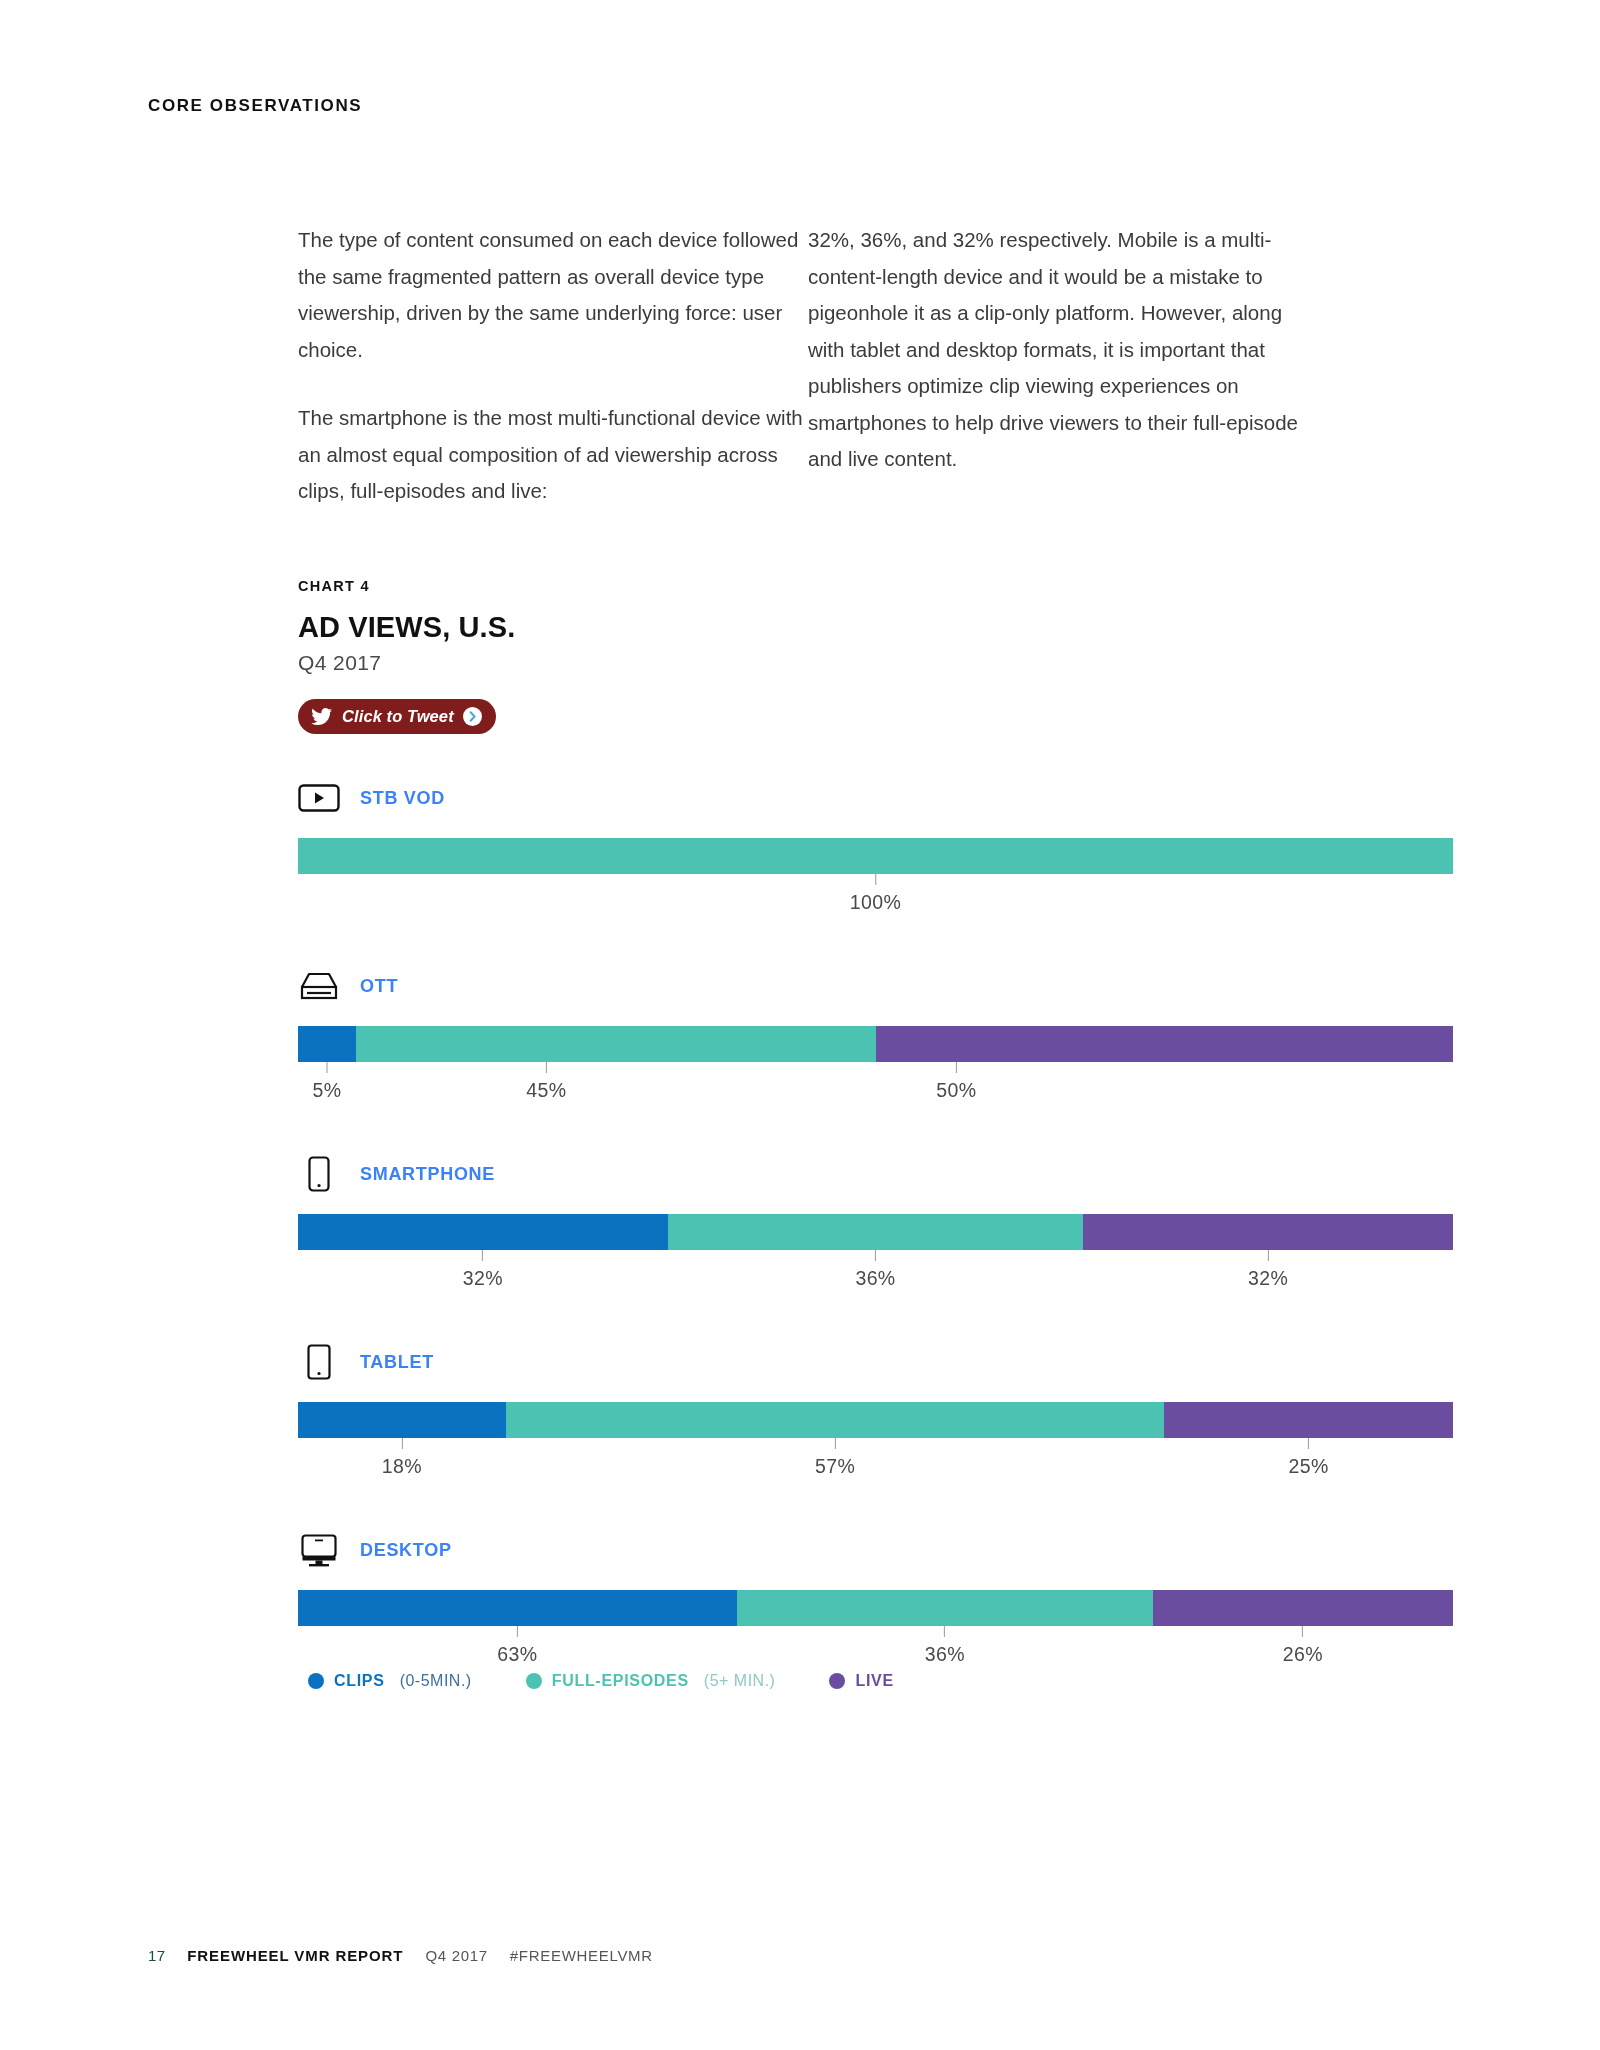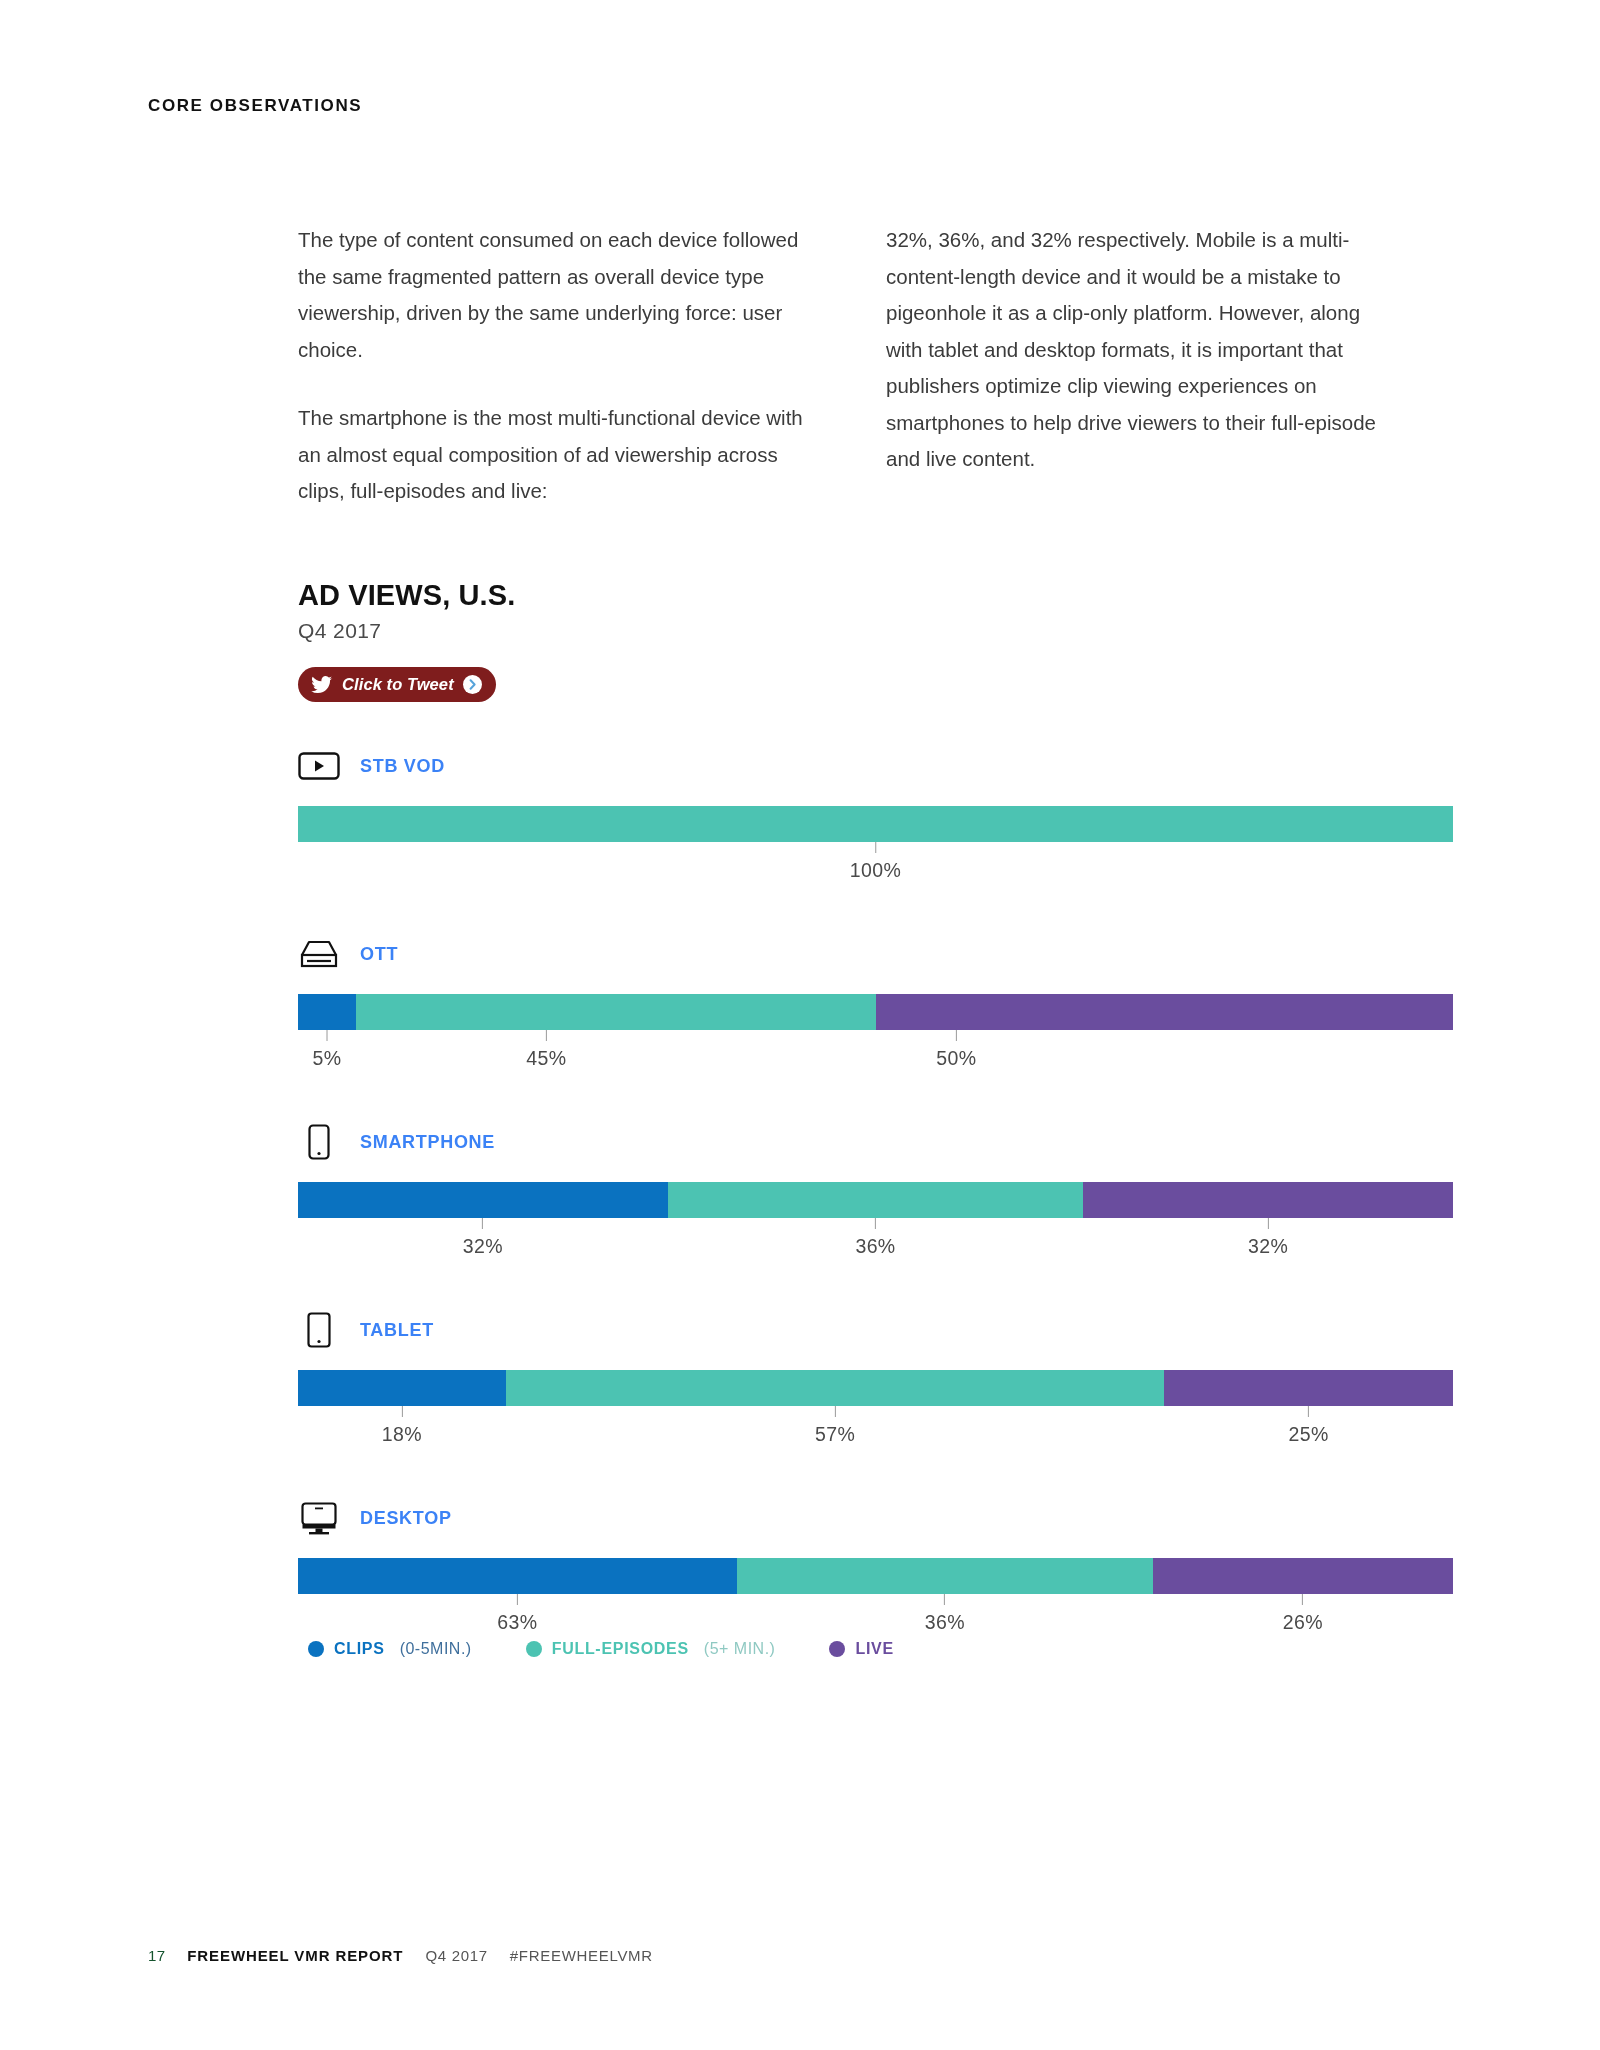--- a/index.html
+++ b/index.html
@@ -34,21 +34,20 @@
     text-transform: uppercase;
   }
 
   
   .body-cols {
     position: absolute;
     left: 298px;
     top: 222px;
     width: 1155px;
     display: flex;
-    gap: 78px;
   }
   .col {
     width: 510px;
   }
   .col p {
     margin: 0 0 32px 0;
     font-size: 20.5px;
     line-height: 36.5px;
     color: #3b3b3b;
     font-weight: 400;
@@ -262,20 +261,21 @@
       <p>The type of content consumed on each device followed the same fragmented pattern as overall device type viewership, driven by the same underlying force: user choice.</p>
       <p>The smartphone is the most multi-functional device with an almost equal composition of ad viewership across clips, full-episodes and live:</p>
     </div>
     <div class="col">
       <p>32%, 36%, and 32% respectively. Mobile is a multi-content-length device and it would be a mistake to pigeonhole it as a clip-only platform. However, along with tablet and desktop formats, it is important that publishers optimize clip viewing experiences on smartphones to help drive viewers to their full-episode and live content.</p>
     </div>
   </div>
 
   <div class="chart-block">
 
+    <div class="chart-number">CHART 4</div>
 
     <div class="chart-title">
       <div>AD VIEWS, U.S.</div>
     </div>
 
     <div class="chart-subtitle">Q4 2017</div>
 
     
     <div class="tweet-btn">
       <span class="bird">

